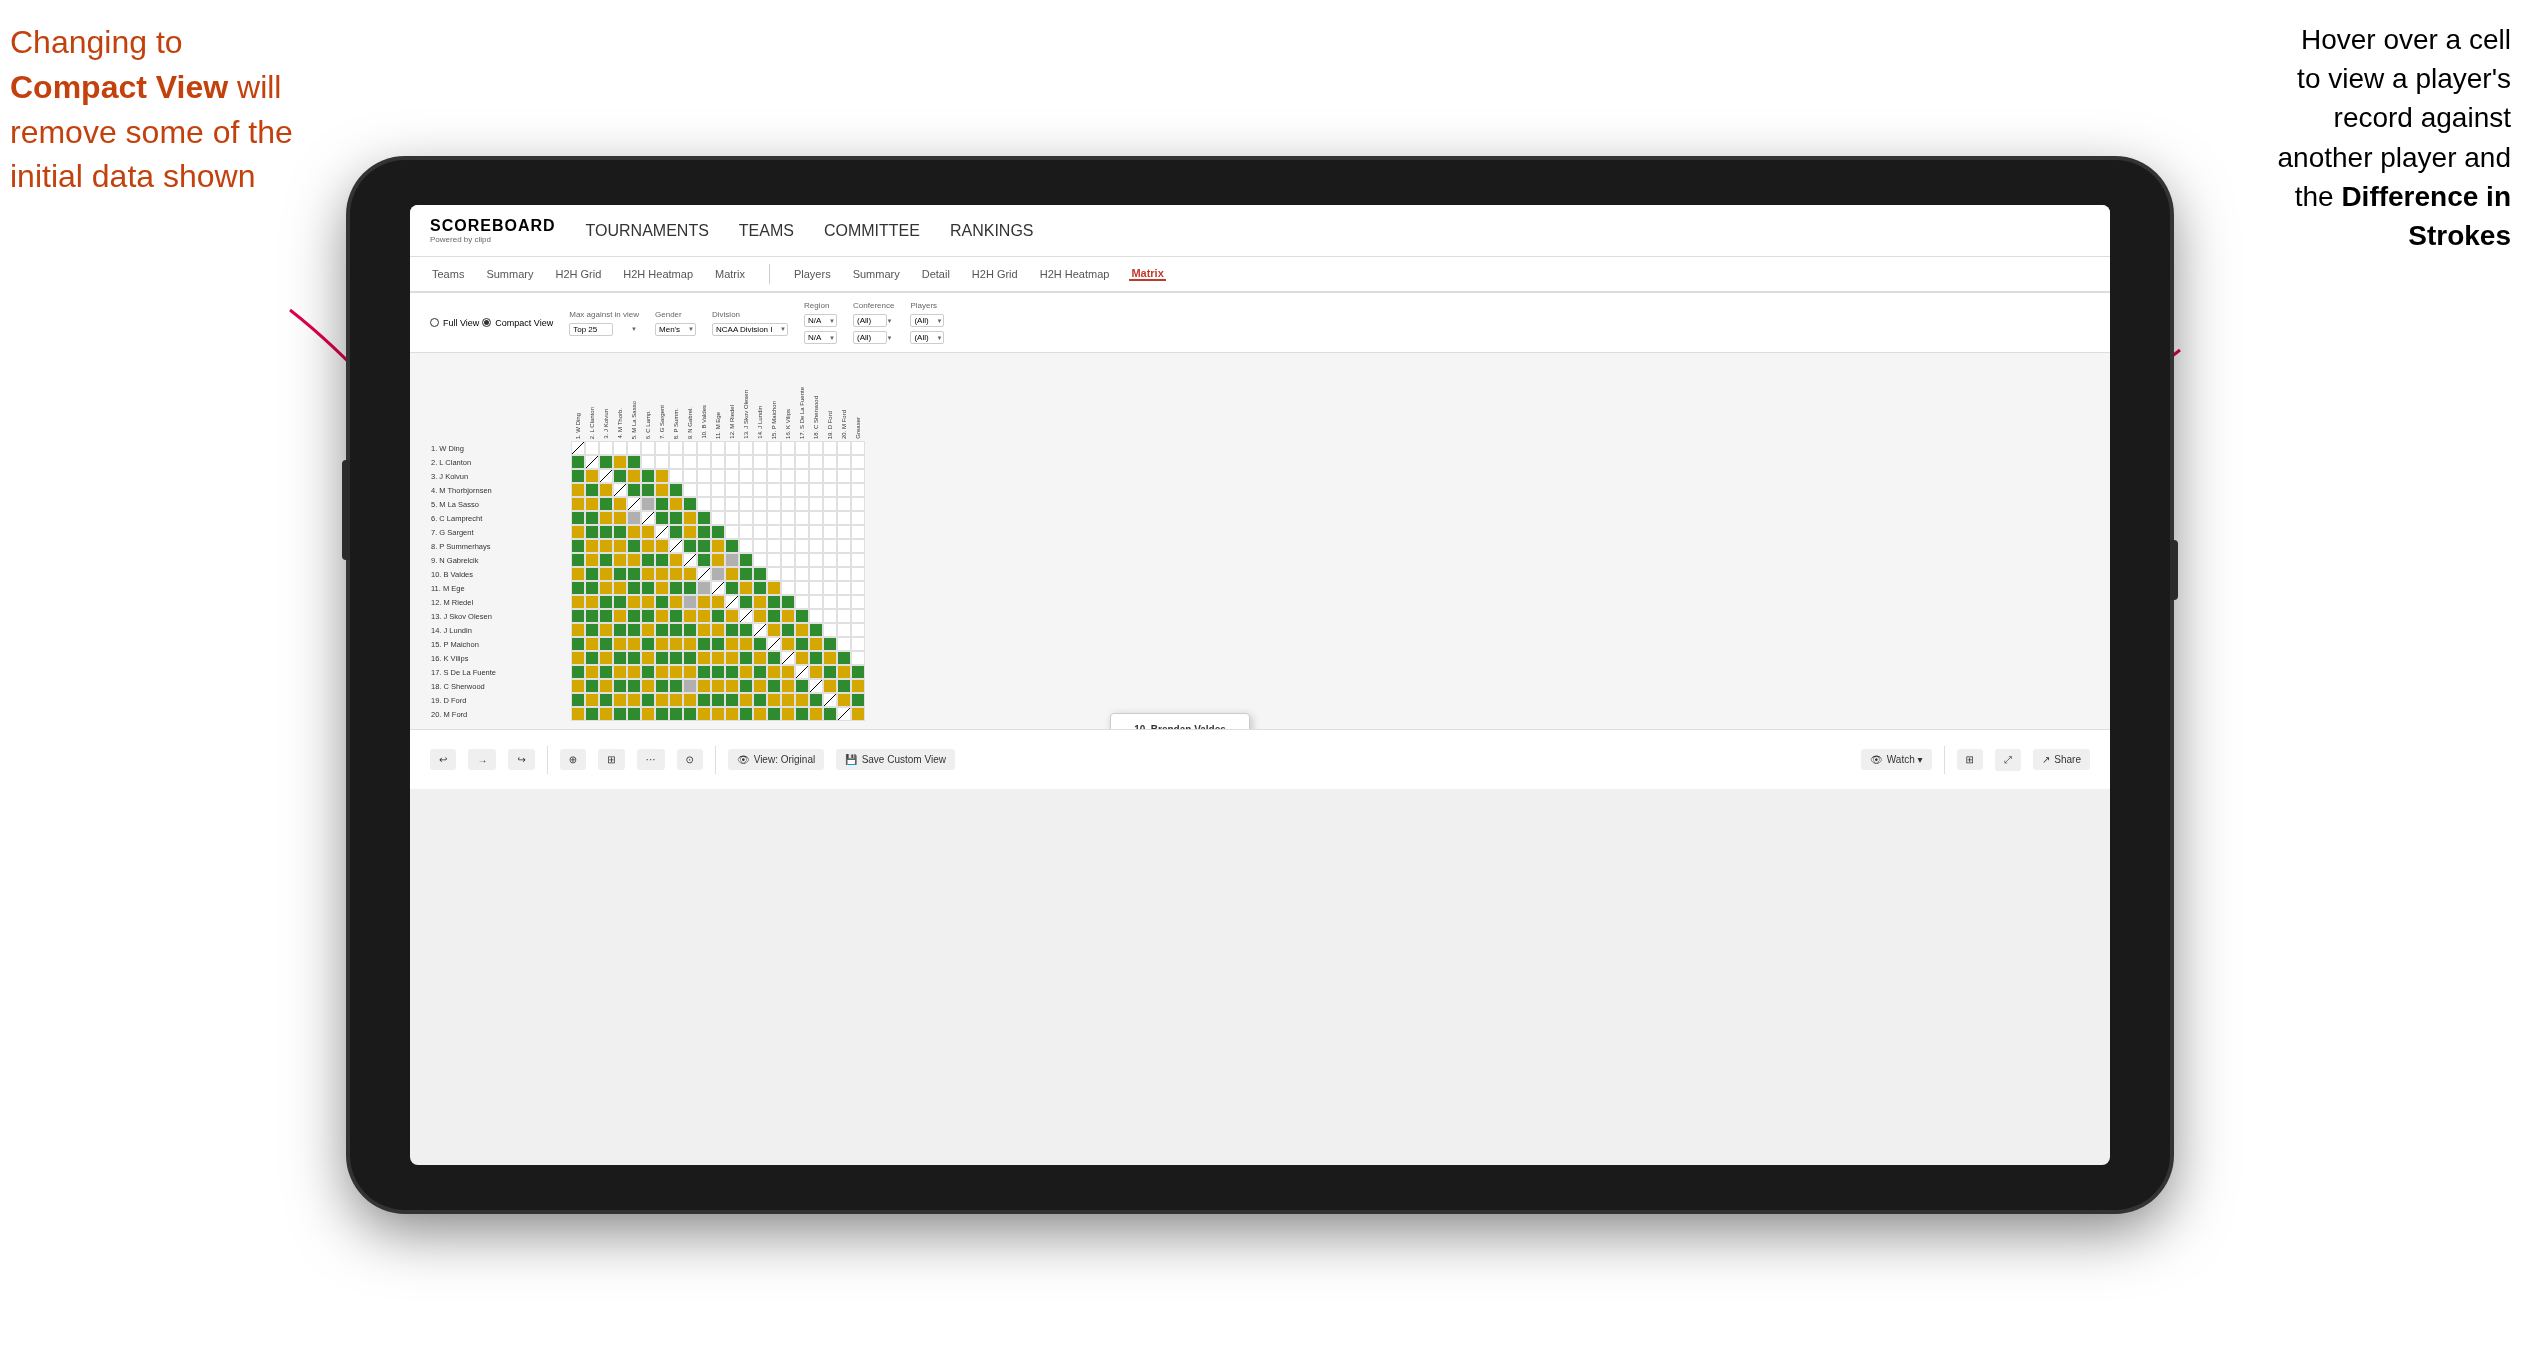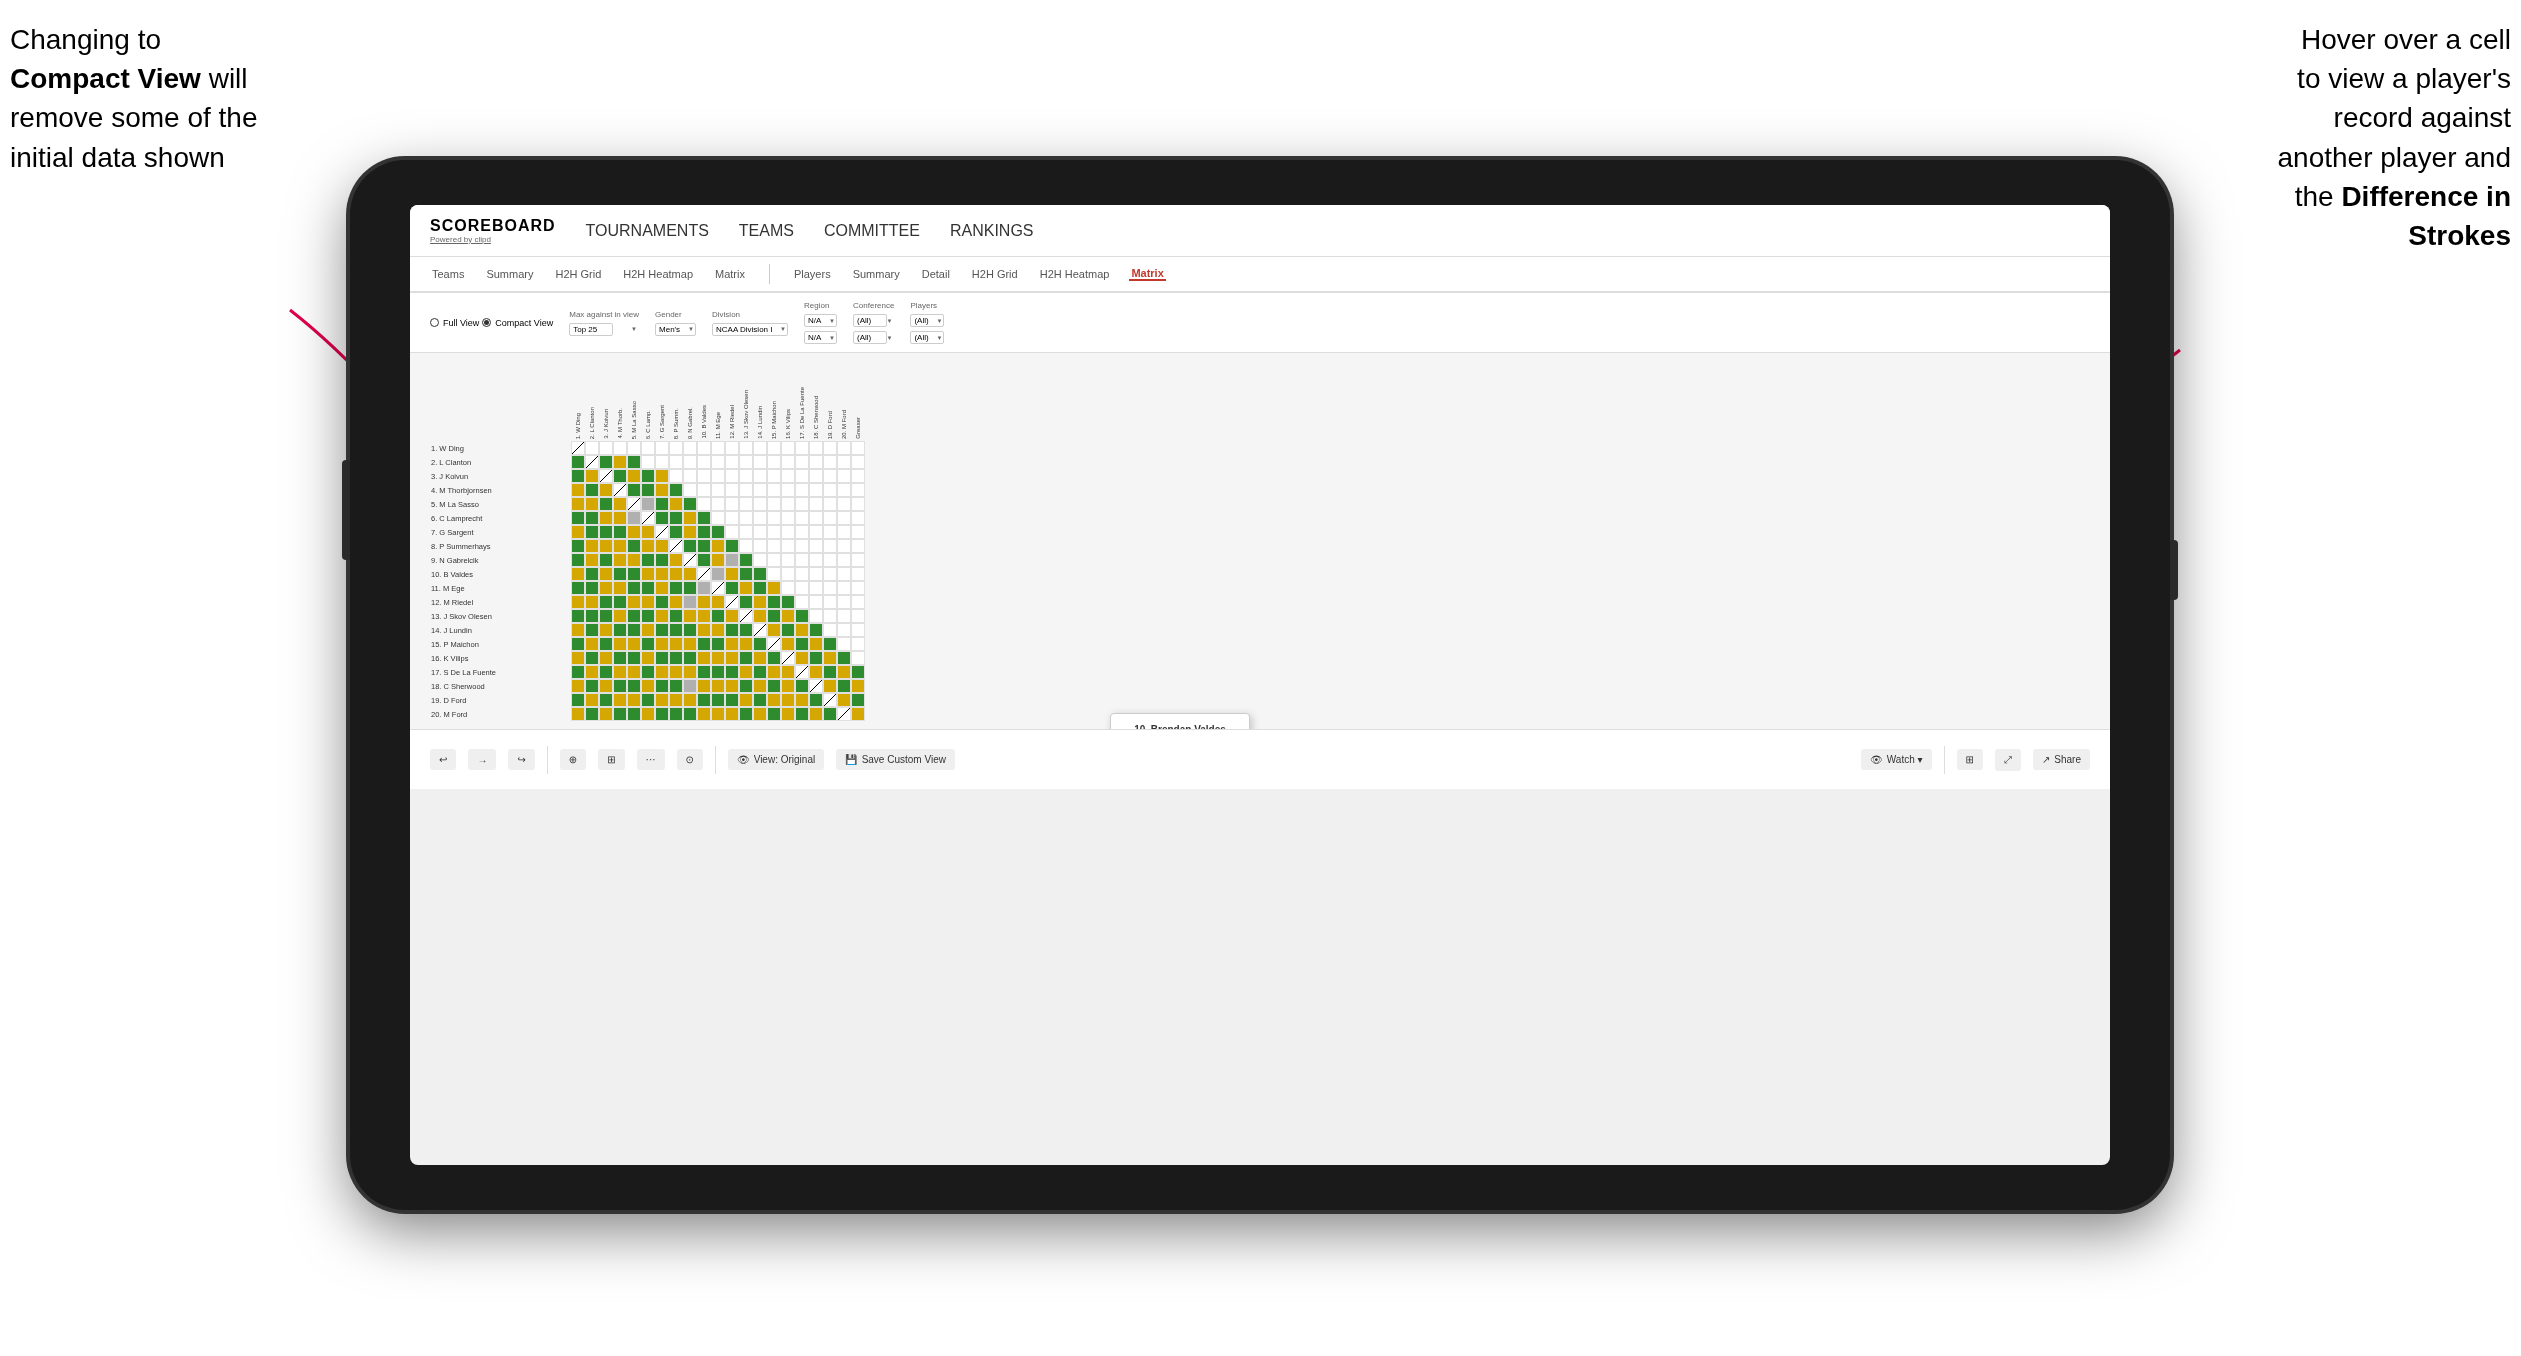--- a/index.html
+++ b/index.html
@@ -11,23 +11,23 @@
       position: relative;
       overflow: hidden;
     }
 
     
     .annotation-left {
       position: absolute;
       top: 20px;
       left: 10px;
       width: 320px;
-      font-size: 28px;
+      font-size: 32px;
       line-height: 1.4;
-      color: #000000;
+      color: #c2410c;
     }
     .annotation-left strong {
       font-weight: 900;
     }
 
     
     .annotation-right {
       position: absolute;
       top: 20px;
       right: 10px;
@@ -106,21 +106,20 @@
     }
     .scoreboard-logo .logo-title {
       font-size: 16px;
       font-weight: 900;
       letter-spacing: 1px;
       color: #000;
     }
     .scoreboard-logo .logo-sub {
       font-size: 8px;
       color: #666;
-      text-decoration: underline;
     }
 
     .nav-items {
       display: flex;
       gap: 30px;
       font-size: 16px;
       color: #333;
     }
     .nav-items span {
       cursor: pointer;

